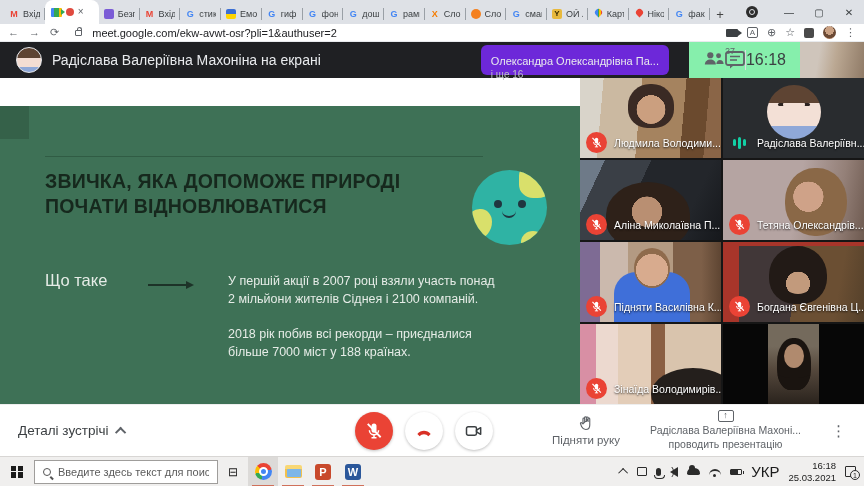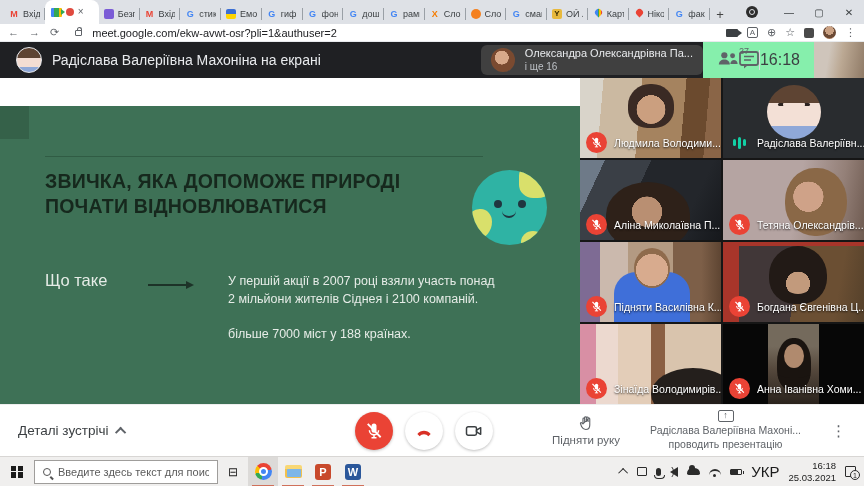--- a/index.html
+++ b/index.html
@@ -43,21 +43,21 @@
   .tb-cam:after { content:""; position:absolute; right:-4px; top:1px; border-left:4px solid #3c4043; border-top:3px solid transparent; border-bottom:3px solid transparent; }
   .tb-translate { width:11px; height:11px; border:1.2px solid #5f6368; border-radius:2px; color:#5f6368; font-size:8px; display:flex; align-items:center; justify-content:center; }
   .tb-glyph { color:#5f6368; font-size:11px; line-height:1; }
   .tb-ext { width:10px; height:10px; background:#4a4a4a; border-radius:2px; }
   .tb-avatar { width:13px; height:13px; border-radius:50%; background:radial-gradient(circle at 50% 35%, #caa183 0 40%, #6b4a35 41% 70%, #9c6b4a 71%); }
 
   
   .meet-header { height:36px; background:#1f2023; display:flex; align-items:center; }
   .chip { display:flex; align-items:center; gap:10px; padding:0 10px; height:30px; }
   .chip1 { margin-left:6px; }
-  .chip2 { margin-left:150px; background:#404040; border-radius:6px; }
+  .chip2 { margin-left:150px; background:#6d28d9; border-radius:6px;flex-direction:column; }
   .avatar-s { width:26px; height:26px; border-radius:50%; background:linear-gradient(180deg,#5e4433 0 42%,#f3ddd3 42% 78%,#8fa8d8 78%); border:1px solid #e8eaed; }
   .avatar-p { width:24px; height:24px; border-radius:50%; background:radial-gradient(circle at 45% 40%, #d8a98a 0 35%, #7a4a30 36% 75%, #a9683f 76%); }
   .banner-name { color:#e8eaed; font-size:14px; white-space:nowrap; }
   .chip2-col { display:flex; flex-direction:column; line-height:1.25; }
   .chip2-name { color:#e8eaed; font-size:11px; white-space:nowrap; }
   .chip2-more { color:#bdc1c6; font-size:10px; }
   .hdr-white { margin-left:auto; height:36px; background:#86efac; display:flex; align-items:center; gap:0; padding:0 14px; }
   .ppl-wrap { position:relative; cursor:pointer; }
   .ppl-count { position:absolute; top:-4px; right:-10px; font-size:9px; color:#5f6368; }
   .hdr-divider { width:1px; height:20px; background:#dadce0; }
@@ -335,20 +335,21 @@
     </div>
     <div class="slide-label">
       <div>Що таке</div>
     </div>
     <div class="slide-arrow"></div>
     <div class="slide-p slide-p1">
       <div>У першій акції в 2007 році взяли участь понад</div>
       <div>2 мільйони жителів Сіднея і 2100 компаній.</div>
     </div>
     <div class="slide-p slide-p2">
+      <div>2018 рік побив всі рекорди – приєдналися</div>
       <div>більше 7000 міст у 188 країнах.</div>
     </div>
   </div>
   <div class="grid" id="grid">
       <div class="tile t1">
         <div class="tile-bg"></div>
         <div class="name-row">
           <span class="mic-badge">
             <svg viewBox="0 0 24 24">
               <path d="M12 3a3 3 0 0 1 3 3v5a3 3 0 0 1-6 0V6a3 3 0 0 1 3-3z" fill="#fff"></path>
@@ -437,31 +438,20 @@
               <path d="M12 16.5v3.5M9 20h6" stroke="#fff" stroke-width="1.8"></path>
               <path d="M4.5 3.5l15.5 16" stroke="#fff" stroke-width="2.2"></path>
             </svg>
           </span>
           <span class="pname">Зінаїда Володимирів...</span>
         </div>
       </div>
       <div class="tile t8">
         <div class="tile-bg"></div>
         <div class="face"></div>
-        <div class="name-row">
-          <span class="mic-badge">
-            <svg viewBox="0 0 24 24">
-              <path d="M12 3a3 3 0 0 1 3 3v5a3 3 0 0 1-6 0V6a3 3 0 0 1 3-3z" fill="#fff"></path>
-              <path d="M6.5 11a5.5 5.5 0 0 0 11 0" stroke="#fff" stroke-width="1.8" fill="none"></path>
-              <path d="M12 16.5v3.5M9 20h6" stroke="#fff" stroke-width="1.8"></path>
-              <path d="M4.5 3.5l15.5 16" stroke="#fff" stroke-width="2.2"></path>
-            </svg>
-          </span>
-          <span class="pname">Анна Іванівна Хоми...</span>
-        </div>
       </div>
     </div>
 </div>
 
 <div class="meet-bar">
   <div class="details">
     <span>Деталі зустрічі</span>
     <span class="chev-up"></span>
   </div>
   <div class="callbtns">

